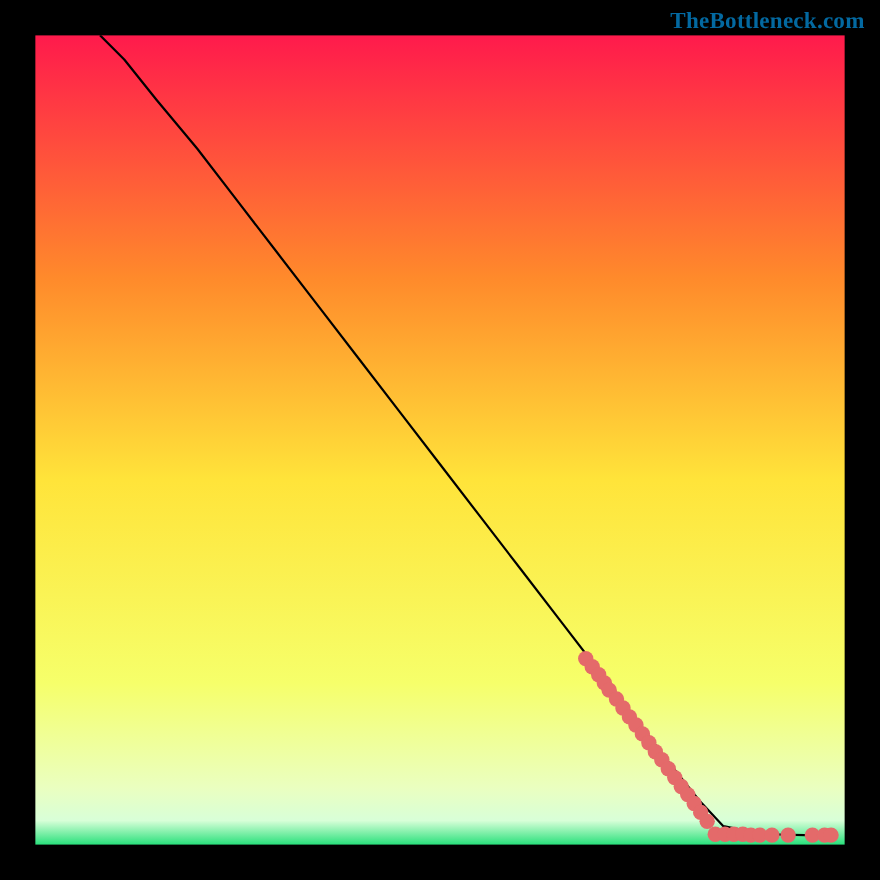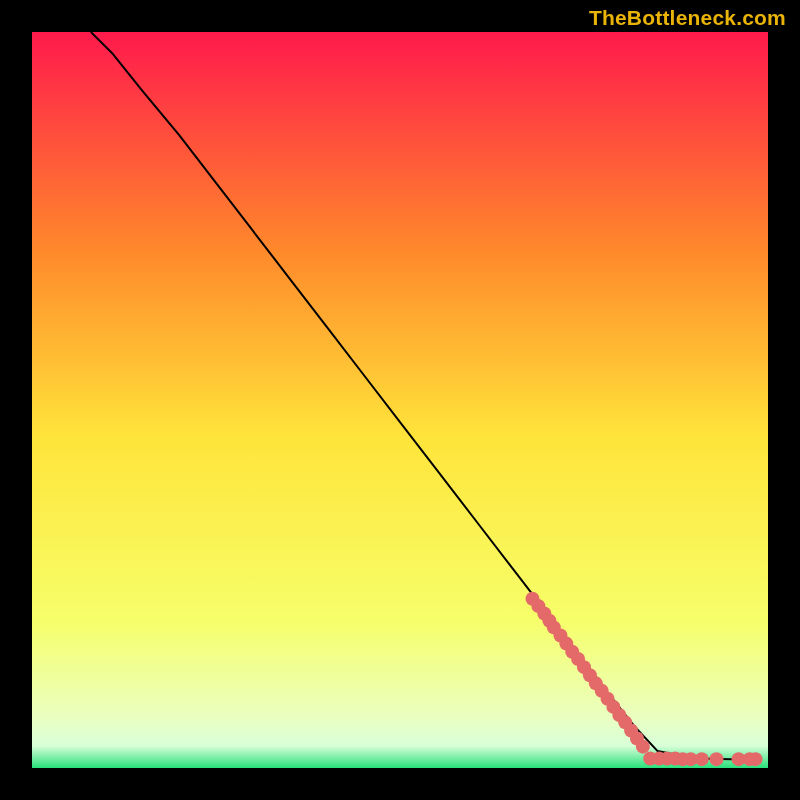--- a/index.html
+++ b/index.html
@@ -14,25 +14,26 @@
   .frame {
     position: relative;
     width: 800px;
     height: 800px;
     background: #000;
   }
   .watermark {
     position: absolute;
     top: 6px;
     right: 14px;
-    color: #eab308;
+    color: #0369a1;
     font-size: 21px;
     font-weight: 600;
     letter-spacing: 0.2px;
     user-select: none;
+    font-family: Liberation Serif, serif;
   }
   .plot {
     position: absolute;
     left: 32px;
     top: 32px;
     width: 736px;
     height: 736px;
   }
   .plot svg {
     display: block;

